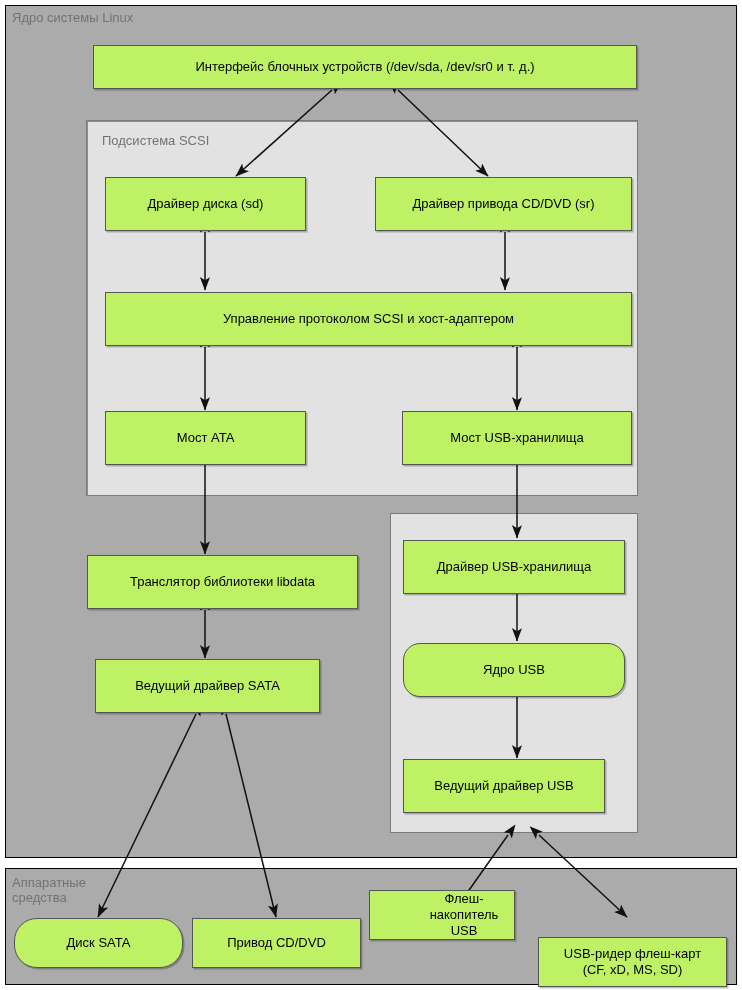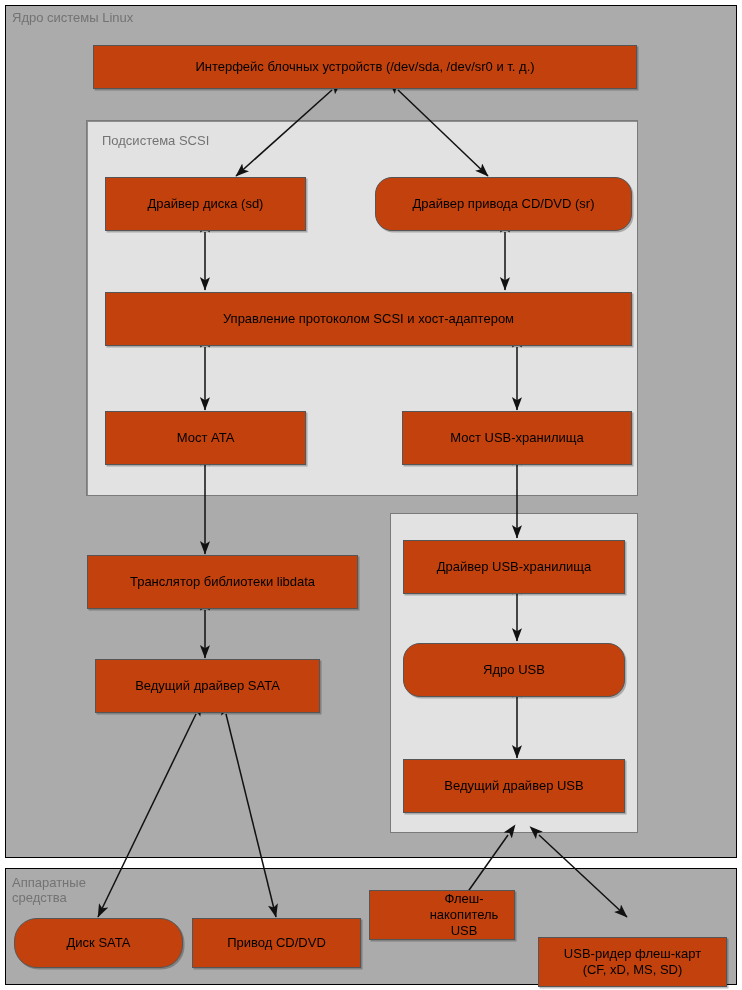--- a/index.html
+++ b/index.html
@@ -58,21 +58,21 @@
     line-height: 15px;
     white-space: pre-line;
   }
   #kernel-label { left: 12px; top: 10px; }
   #hardware-label { left: 12px; top: 875px; }
   #scsi-label { left: 102px; top: 133px; }
 
   .node {
     position: absolute;
     box-sizing: border-box;
-    background: #c2410c;
+    background: #bef264;
     border: 1px solid #555555;
     box-shadow: 1.5px 1.5px 0 rgba(0,0,0,0.25);
     display: flex;
     align-items: center;
     justify-content: center;
     text-align: center;
     font-size: 13px;
     color: #000000;
     line-height: 16px;
     padding: 2px 4px;
@@ -144,37 +144,37 @@
       <line x1="508" y1="835" x2="450" y2="917"></line>
 
       <line x1="539" y1="835" x2="627" y2="917"></line>
     </g>
   </svg>
 
   <div class="node" style="left:93px; top:45px; width:544px; height:44px;">Интерфейс блочных устройств (/dev/sda, /dev/sr0 и т. д.)</div>
 
   <div class="node" style="left:105px; top:177px; width:201px; height:54px;">Драйвер диска (sd)</div>
 
-  <div class="node" style="left:375px; top:177px; width:257px; height:54px;border-radius:17px;">Драйвер привода CD/DVD (sr)</div>
+  <div class="node" style="left:375px; top:177px; width:257px; height:54px;">Драйвер привода CD/DVD (sr)</div>
 
   <div class="node" style="left:105px; top:292px; width:527px; height:54px;">Управление протоколом SCSI и хост-адаптером</div>
 
   <div class="node" style="left:105px; top:411px; width:201px; height:54px;">Мост ATA</div>
 
   <div class="node" style="left:402px; top:411px; width:230px; height:54px;">Мост USB-хранилища</div>
 
   <div class="node" style="left:87px; top:555px; width:271px; height:54px;">Транслятор библиотеки libdata</div>
 
   <div class="node" style="left:95px; top:659px; width:225px; height:54px;">Ведущий драйвер SATA</div>
 
   <div class="node" style="left:403px; top:540px; width:222px; height:54px;">Драйвер USB-хранилища</div>
 
   <div class="node" style="left:403px; top:643px; width:222px; height:54px;border-radius:17px;">Ядро USB</div>
 
-  <div class="node" style="left:403px; top:759px; width:222px; height:54px;">Ведущий драйвер USB</div>
+  <div class="node" style="left:403px; top:759px; width:202px; height:54px;">Ведущий драйвер USB</div>
 
   <div class="node" style="left:14px; top:918px; width:169px; height:50px;border-radius:23px;">Диск SATA</div>
 
   <div class="node" style="left:192px; top:918px; width:169px; height:50px;">Привод CD/DVD</div>
 
   <div class="node" style="left:369px; top:890px; width:146px; height:50px; white-space:pre-line;padding-left:48px;">Флеш-накопитель
 USB</div>
 
   <div class="node" style="left:538px; top:918px; width:189px; height:50px; white-space:pre-line;margin-top:19px;">USB-ридер флеш-карт
 (CF, xD, MS, SD)</div>

